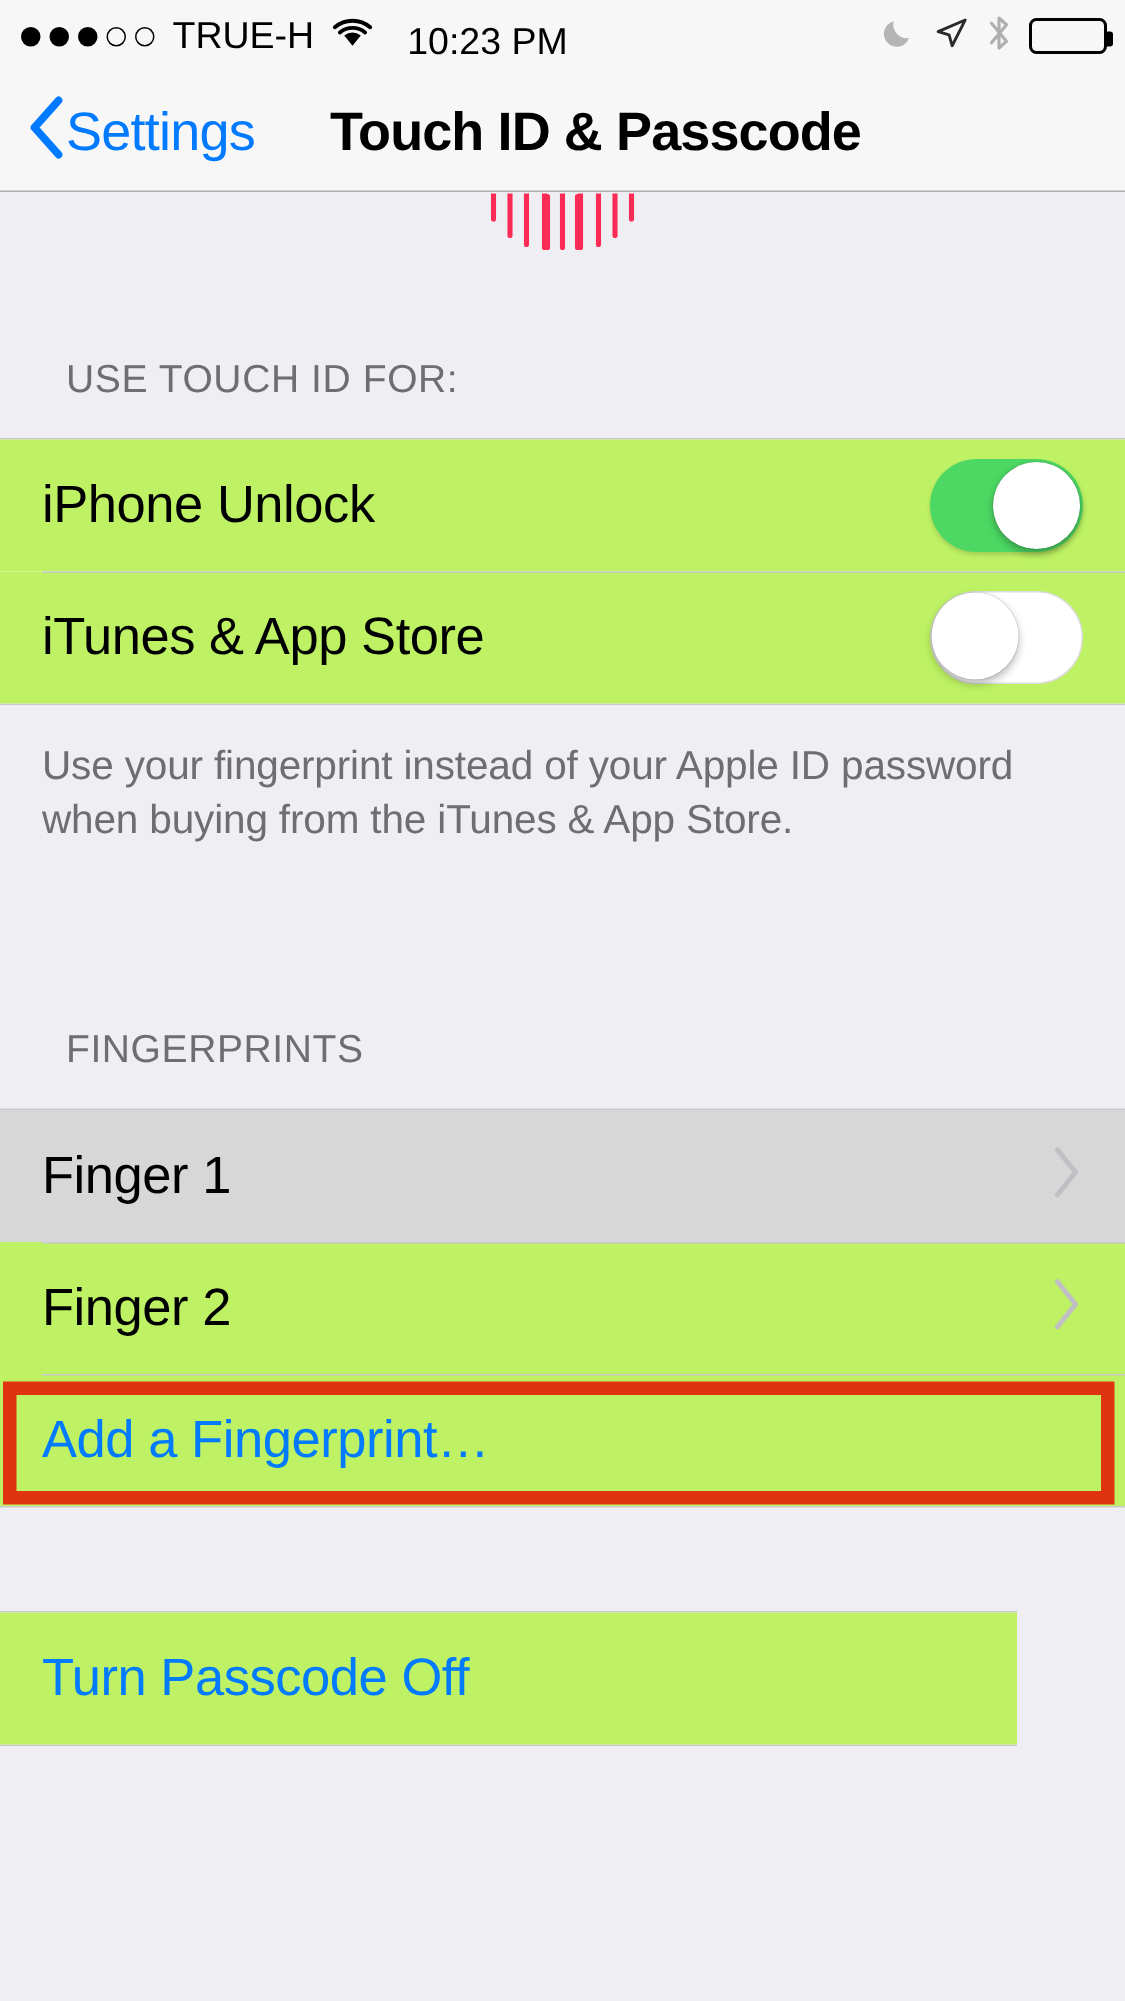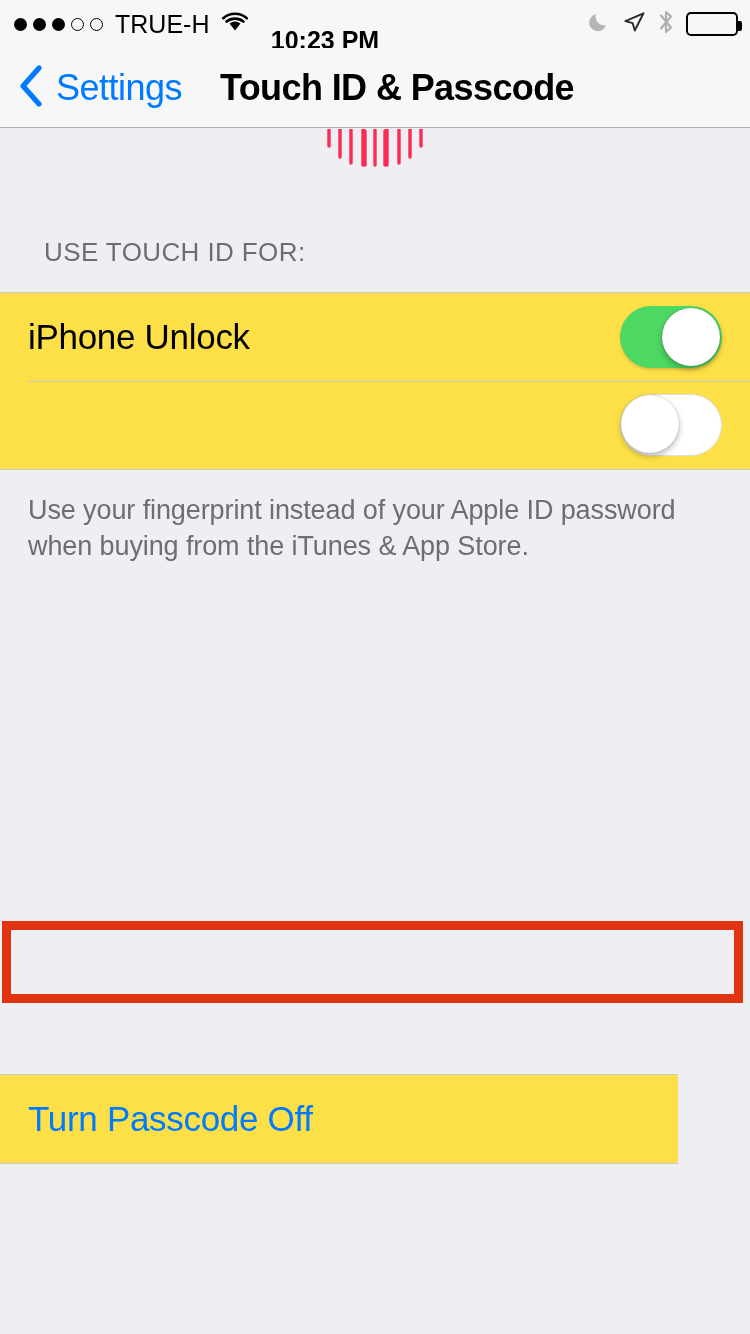--- a/index.html
+++ b/index.html
@@ -18,43 +18,43 @@
     display:flex; align-items:center;
   }
   .sb-left { position:absolute; left:14px; top:0; height:48px; display:flex; align-items:center; gap:8px;text-align:center; }
   .dots { display:flex; align-items:center; gap:6px; }
   .dot { width:13px; height:13px; border-radius:50%; }
   .dot.filled { background:#000; }
   .dot.empty { background:transparent; border:1.6px solid #000; }
   .carrier { font-size:25px; color:#000; letter-spacing:0px; margin-left:4px; }
   .wifi { margin-left:3px; }
   .sb-center {
-    position:absolute; left:0; width:650px; top:16px; height:48px;
+    position:absolute; left:0; width:650px; top:4px; height:48px;
     display:flex; align-items:center; justify-content:center;
-    font-size:25px; font-weight:bold; color:#000; letter-spacing:0px;
+    font-size:25px; font-weight:normal; color:#000; letter-spacing:0px;
   }
   .sb-right { position:absolute; right:12px; top:0; height:48px; display:flex; align-items:center; gap:11px; }
   .battery {
     width:52px; height:24px; border:2px solid #000; border-radius:5px;
     position:relative; padding:2px;
   }
   .battery::after {
     content:""; position:absolute; right:-6px; top:7px;
     width:4px; height:10px; background:#000; border-radius:0 2px 2px 0;
   }
   .battery .fill { height:100%; background:#000; border-radius:2px; }
 
   
   .navbar {
     position:absolute; top:48px; left:0; width:750px; height:80px;
     background:#F7F7F7; border-bottom:1px solid #AFAFAF;
     display:flex; align-items:center;
   }
   .back-btn {
-    position:absolute; left:18px; display:flex; align-items:center; gap:12px; cursor:pointer;
+    position:absolute; left:18px; display:flex; align-items:center; gap:0; cursor:pointer;
   }
   .back-label { font-size:36px; color:#007AFF; letter-spacing:-0.5px; }
   .nav-title {
     position:absolute; left:0; width:750px; text-align:center;
     font-size:36px; font-weight:bold; color:#000; letter-spacing:-0.6px;
     padding-left:44px;
   }
 
   
   .content { position:absolute; top:129px; left:0; width:750px; height:1205px; background:#EFEEF3; }
@@ -68,21 +68,21 @@
 
   .group-header {
     font-size:26px; color:#6D6D72; letter-spacing:0.4px;
     padding-left:44px;
   }
 
   .section { background:#FFFFFF; border-top:1px solid #C8C7CC; border-bottom:1px solid #C8C7CC; }
 
   .row {
     position:relative; height:88px; display:flex; align-items:center;
-    padding-left:28px; padding-right:24px; background:#fde047;
+    padding-left:28px; padding-right:24px; background:#bef264;
   }
   .row.highlighted { background:#D7D7D7; }
   .row + .row::before {
     content:""; position:absolute; left:28px; right:0; top:0; height:1px; background:#C8C7CC;
   }
   .row-label { font-size:35px; color:#000; letter-spacing:-0.3px; }
   .row-label.link { color:#007AFF; }
 
   .chevron { position:absolute; right:28px; top:50%; transform:translateY(-50%); }
 
@@ -200,30 +200,60 @@
 
         <div class="row">
           <span class="row-label">iPhone Unlock</span>
           <span class="toggle on">
               <span class="knob"></span>
             </span>
         </div>
 
 
         <div class="row">
+          <span class="row-label">iTunes &amp; App Store</span>
           <span class="toggle off">
               <span class="knob"></span>
             </span>
         </div>
 
       </div>
 
       <div class="footer-note">Use your fingerprint instead of your Apple ID password when buying from the iTunes &amp; App Store.</div>
     </div>
 
+    <div style="position:absolute; top:555px; left:0; width:750px;">
+      <div class="group-header">FINGERPRINTS</div>
+
+      <div class="section" style="margin-top:24px;">
+
+        <div class="row highlighted">
+          <span class="row-label">Finger 1</span>
+          <span class="chevron">
+            <svg width="22" height="38" viewBox="0 0 22 38">
+              <path d="M5 4 L17 19 L5 34" fill="none" stroke="#C0C0C4" stroke-width="3.4" stroke-linecap="round" stroke-linejoin="round"></path>
+            </svg>
+          </span>
+        </div>
+
+        <div class="row">
+          <span class="row-label">Finger 2</span>
+          <span class="chevron">
+            <svg width="22" height="38" viewBox="0 0 22 38">
+              <path d="M5 4 L17 19 L5 34" fill="none" stroke="#C0C0C4" stroke-width="3.4" stroke-linecap="round" stroke-linejoin="round"></path>
+            </svg>
+          </span>
+        </div>
+
+        <div class="row">
+          <span class="row-label link">Add a Fingerprint…</span>
+        </div>
+
+      </div>
+    </div>
 
     <div style="position:absolute; top:945px; left:0; width:678px;">
       <div class="section">
 
         <div class="row">
           <span class="row-label link">Turn Passcode Off</span>
         </div>
 
 
       </div>

